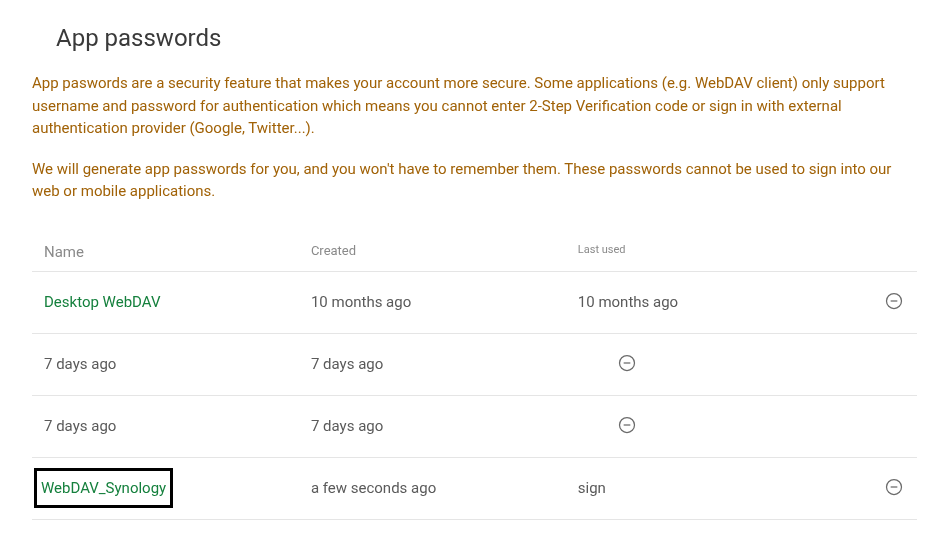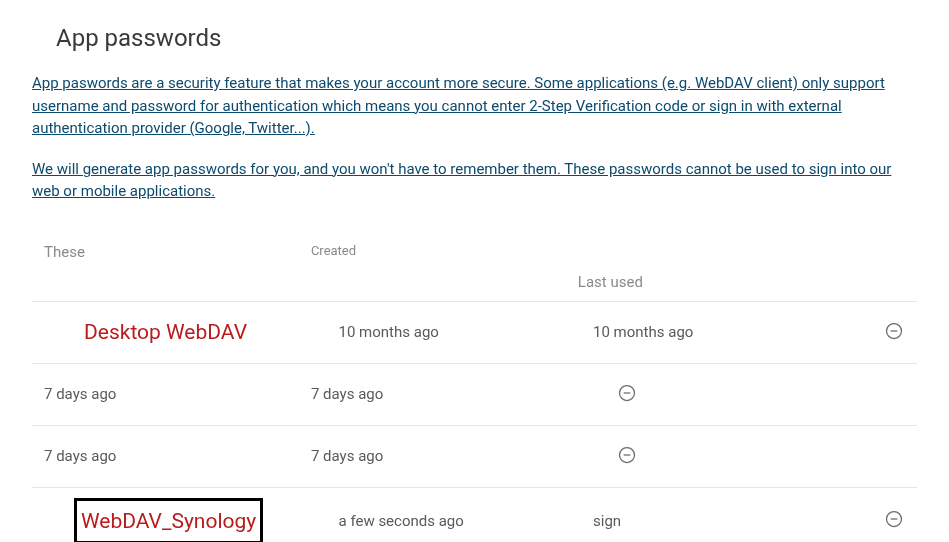--- a/index.html
+++ b/index.html
@@ -17,23 +17,22 @@
     .page-title {
       font-size: 24px;
       font-weight: 400;
       color: #3a3a3a;
       margin-bottom: 20px;
       margin-left: 24px;
     }
     .description {
       font-size: 15px;
       line-height: 1.5;
-      color: #0c4a6e;
+      color: #a16207;
       margin-bottom: 18px;
-      text-decoration: underline;
     }
     .table-container {
       margin-top: 30px;
     }
     .table-header {
       display: flex;
       padding: 10px 12px;
       border-bottom: 1px solid #e5e5e5;
     }
     .col-name {
@@ -41,40 +40,38 @@
       font-size: 15px;
       color: #8a8a8a;
     }
     .col-created {
       width: 31%;
       font-size: 13px;
       color: #8a8a8a;
     }
     .col-lastused {
       width: 31%;
-      font-size: 15px;
+      font-size: 11px;
       color: #8a8a8a;
-      margin-top: 30px;
     }
     .col-action {
       width: 7%;
       text-align: right;
     }
     .table-row {
       display: flex;
       align-items: center;
       padding: 18px 12px;
       border-bottom: 1px solid #e5e5e5;
     }
     .cell-name {
       width: 31%;
-      font-size: 21px;
-      color: #b91c1c;
+      font-size: 15px;
+      color: #15803d;
       position: relative;
-      margin-left: 40px;
     }
     .cell-created {
       width: 31%;
       font-size: 15px;
       color: #5a5a5a;
     }
     .cell-lastused {
       width: 31%;
       font-size: 15px;
       color: #5a5a5a;
@@ -103,21 +100,21 @@
 <body>
 
 <h1 class="page-title">App passwords</h1>
 
 <p class="description">App paswords are a security feature that makes your account more secure. Some applications (e.g. WebDAV client) only support username and password for authentication which means you cannot enter 2-Step Verification code or sign in with external authentication provider (Google, Twitter...).</p>
 
 <p class="description">We will generate app passwords for you, and you won't have to remember them. These passwords cannot be used to sign into our web or mobile applications.</p>
 
 <div class="table-container">
   <div class="table-header">
-    <div class="col-name">These</div>
+    <div class="col-name">Name</div>
     <div class="col-created">Created</div>
     <div class="col-lastused">Last used</div>
     <div class="col-action"></div>
   </div>
   <div id="table-body">
       <div class="table-row">
         <div class="cell-name">Desktop WebDAV</div>
         <div class="cell-created">10 months ago</div>
         <div class="cell-lastused">10 months ago</div>
         <div class="cell-action"><span class="delete-btn">

